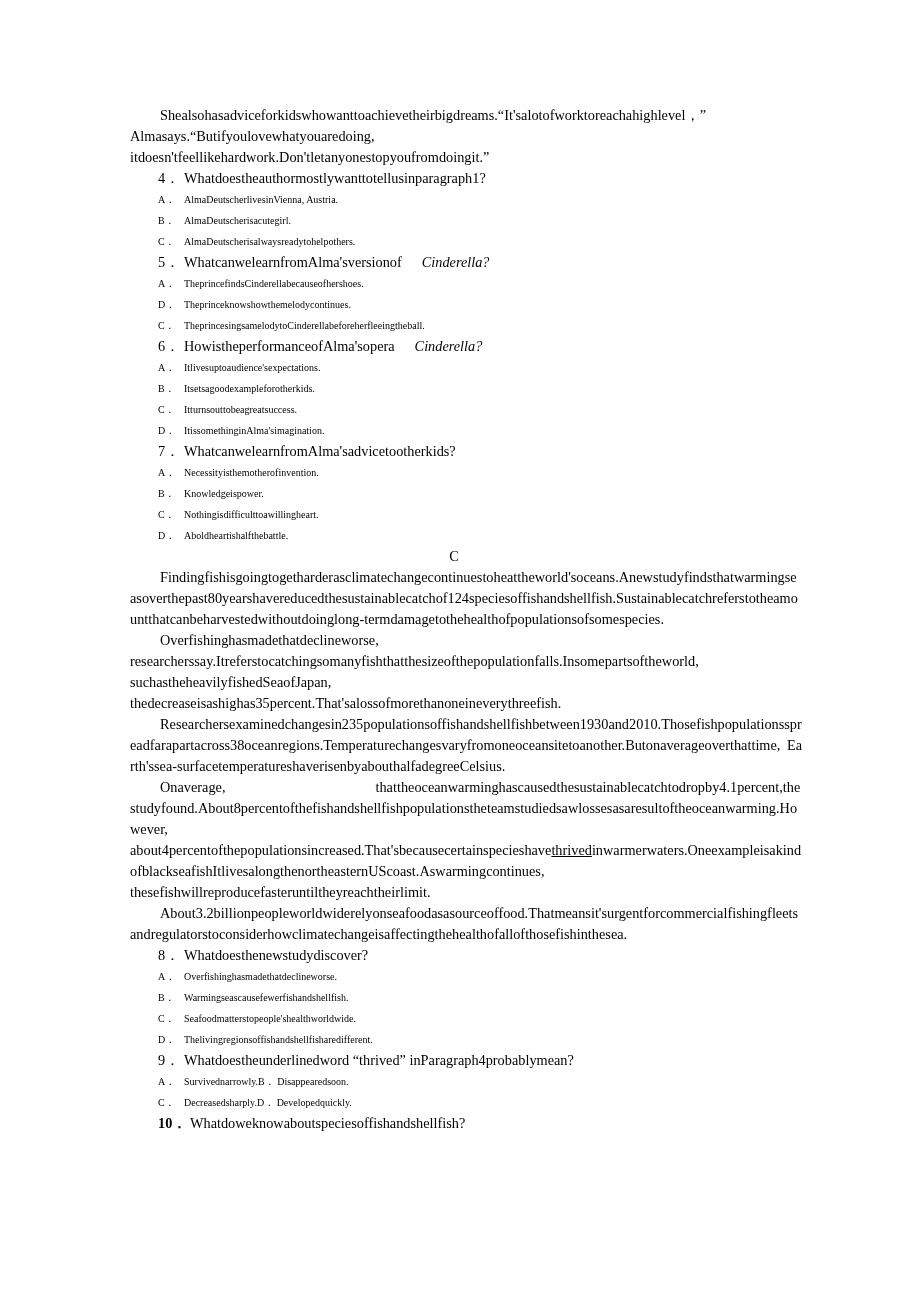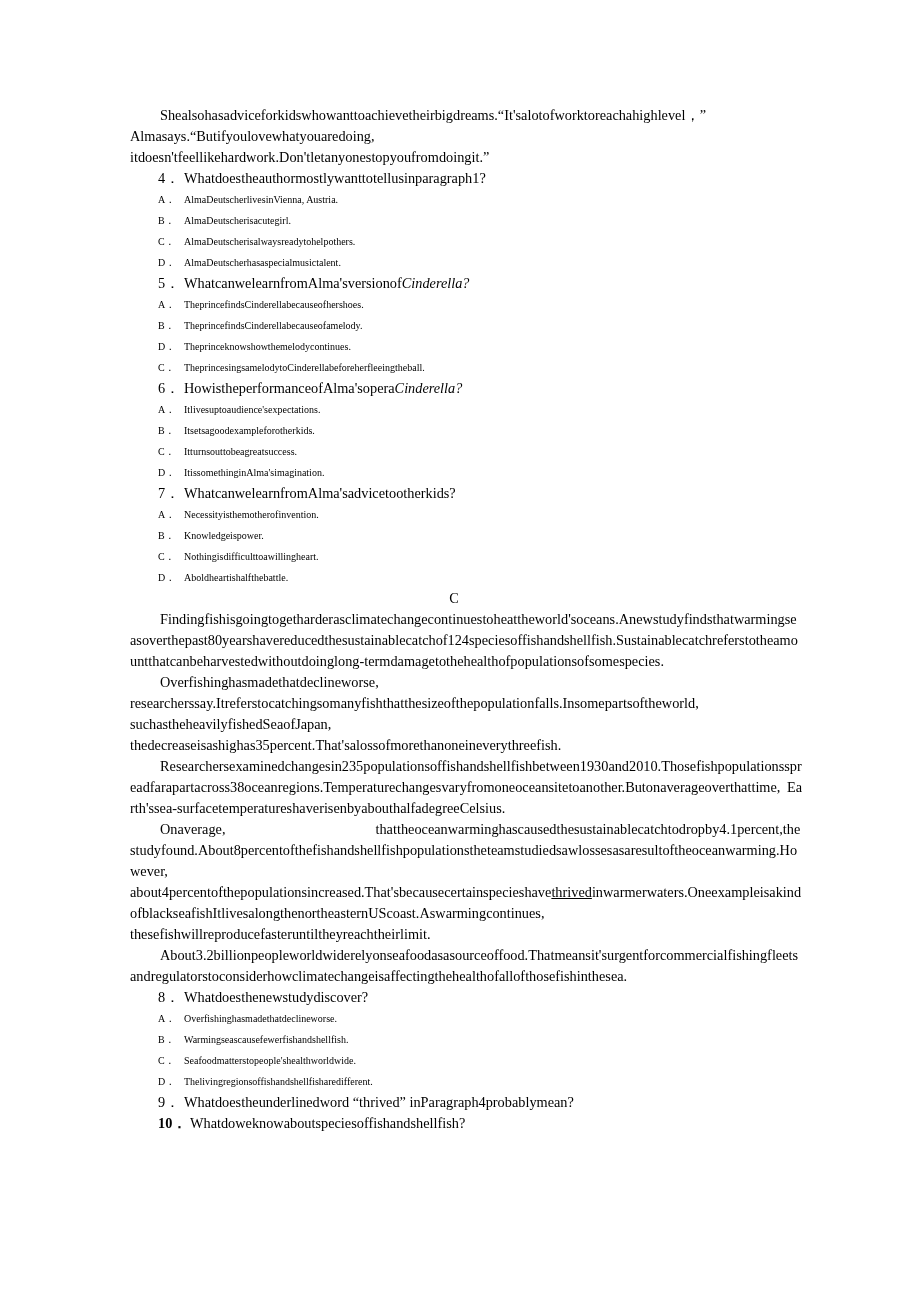--- a/index.html
+++ b/index.html
@@ -72,20 +72,21 @@
     font-size: 14.3px;
     line-height: 21px;
     text-align: center;
     margin: 0;
     padding-right: 24px;
     font-weight: normal;
   }
   
   .ital {
     font-style: italic;
+    margin-left: 20px;
   }
   .uline {
     text-decoration: underline;
   }
   .gap {
     display: inline-block;
     width: 150px;
   }
   .blocktop {
     margin-top: 0;
@@ -100,27 +101,25 @@
     <p class="para indent blocktop">Shealsohasadviceforkidswhowanttoachievetheirbigdreams.“It'salotofworktoreachahighlevel，”</p>
     <p class="para noindent">Almasays.“Butifyoulovewhatyouaredoing,</p>
     <p class="para noindent">itdoesn'tfeellikehardwork.Don'tletanyonestopyoufromdoingit.”</p>
   </div>
 
   <div>
     <p class="qline"><span class="lead">4．</span><span>Whatdoestheauthormostlywanttotellusinparagraph1?</span></p>
     <p class="opt"><span class="lead">A．</span><span>AlmaDeutscherlivesinVienna, Austria.</span></p>
     <p class="opt"><span class="lead">B．</span><span>AlmaDeutscherisacutegirl.</span></p>
     <p class="opt"><span class="lead">C．</span><span>AlmaDeutscherisalwaysreadytohelpothers.</span></p>
-    <p class="opt"><span class="lead">D．</span><span>AlmaDeutscherhasaspecialmusictalent.</span></p>
   </div>
 
   <div>
     <p class="qline"><span class="lead">5．</span><span>WhatcanwelearnfromAlma'sversionof</span><span class="ital">Cinderella?</span></p>
     <p class="opt"><span class="lead">A．</span><span>TheprincefindsCinderellabecauseofhershoes.</span></p>
-    <p class="opt"><span class="lead">B．</span><span>TheprincefindsCinderellabecauseofamelody.</span></p>
     <p class="opt"><span class="lead">D．</span><span>Theprinceknowshowthemelodycontinues.</span></p>
     <p class="opt"><span class="lead">C．</span><span>TheprincesingsamelodytoCinderellabeforeherfleeingtheball.</span></p>
   </div>
 
   <div>
     <p class="qline"><span class="lead">6．</span><span>HowistheperformanceofAlma'sopera</span><span class="ital">Cinderella?</span></p>
     <p class="opt"><span class="lead">A．</span><span>Itlivesuptoaudience'sexpectations.</span></p>
     <p class="opt"><span class="lead">B．</span><span>Itsetsagoodexampleforotherkids.</span></p>
     <p class="opt"><span class="lead">C．</span><span>Itturnsouttobeagreatsuccess.</span></p>
     <p class="opt"><span class="lead">D．</span><span>ItissomethinginAlma'simagination.</span></p>
@@ -156,19 +155,21 @@
   <div>
     <p class="qline"><span class="lead">8．</span><span>Whatdoesthenewstudydiscover?</span></p>
     <p class="opt"><span class="lead">A．</span><span>Overfishinghasmadethatdeclineworse.</span></p>
     <p class="opt"><span class="lead">B．</span><span>Warmingseascausefewerfishandshellfish.</span></p>
     <p class="opt"><span class="lead">C．</span><span>Seafoodmatterstopeople'shealthworldwide.</span></p>
     <p class="opt"><span class="lead">D．</span><span>Thelivingregionsoffishandshellfisharedifferent.</span></p>
   </div>
 
   <div>
     <p class="qline"><span class="lead">9．</span><span>Whatdoestheunderlinedword “thrived” inParagraph4probablymean?</span></p>
+    <p class="opt"><span class="lead">A．</span><span>Survivednarrowly.B．  Disappearedsoon.</span></p>
+    <p class="opt"><span class="lead">C．</span><span>Decreasedsharply.D．  Developedquickly.</span></p>
   </div>
 
   <div>
     <p class="qline wide"><span class="lead">10．</span><span>Whatdoweknowaboutspeciesoffishandshellfish?</span></p>
   </div>
 
 </div>
 
 </body></html>

